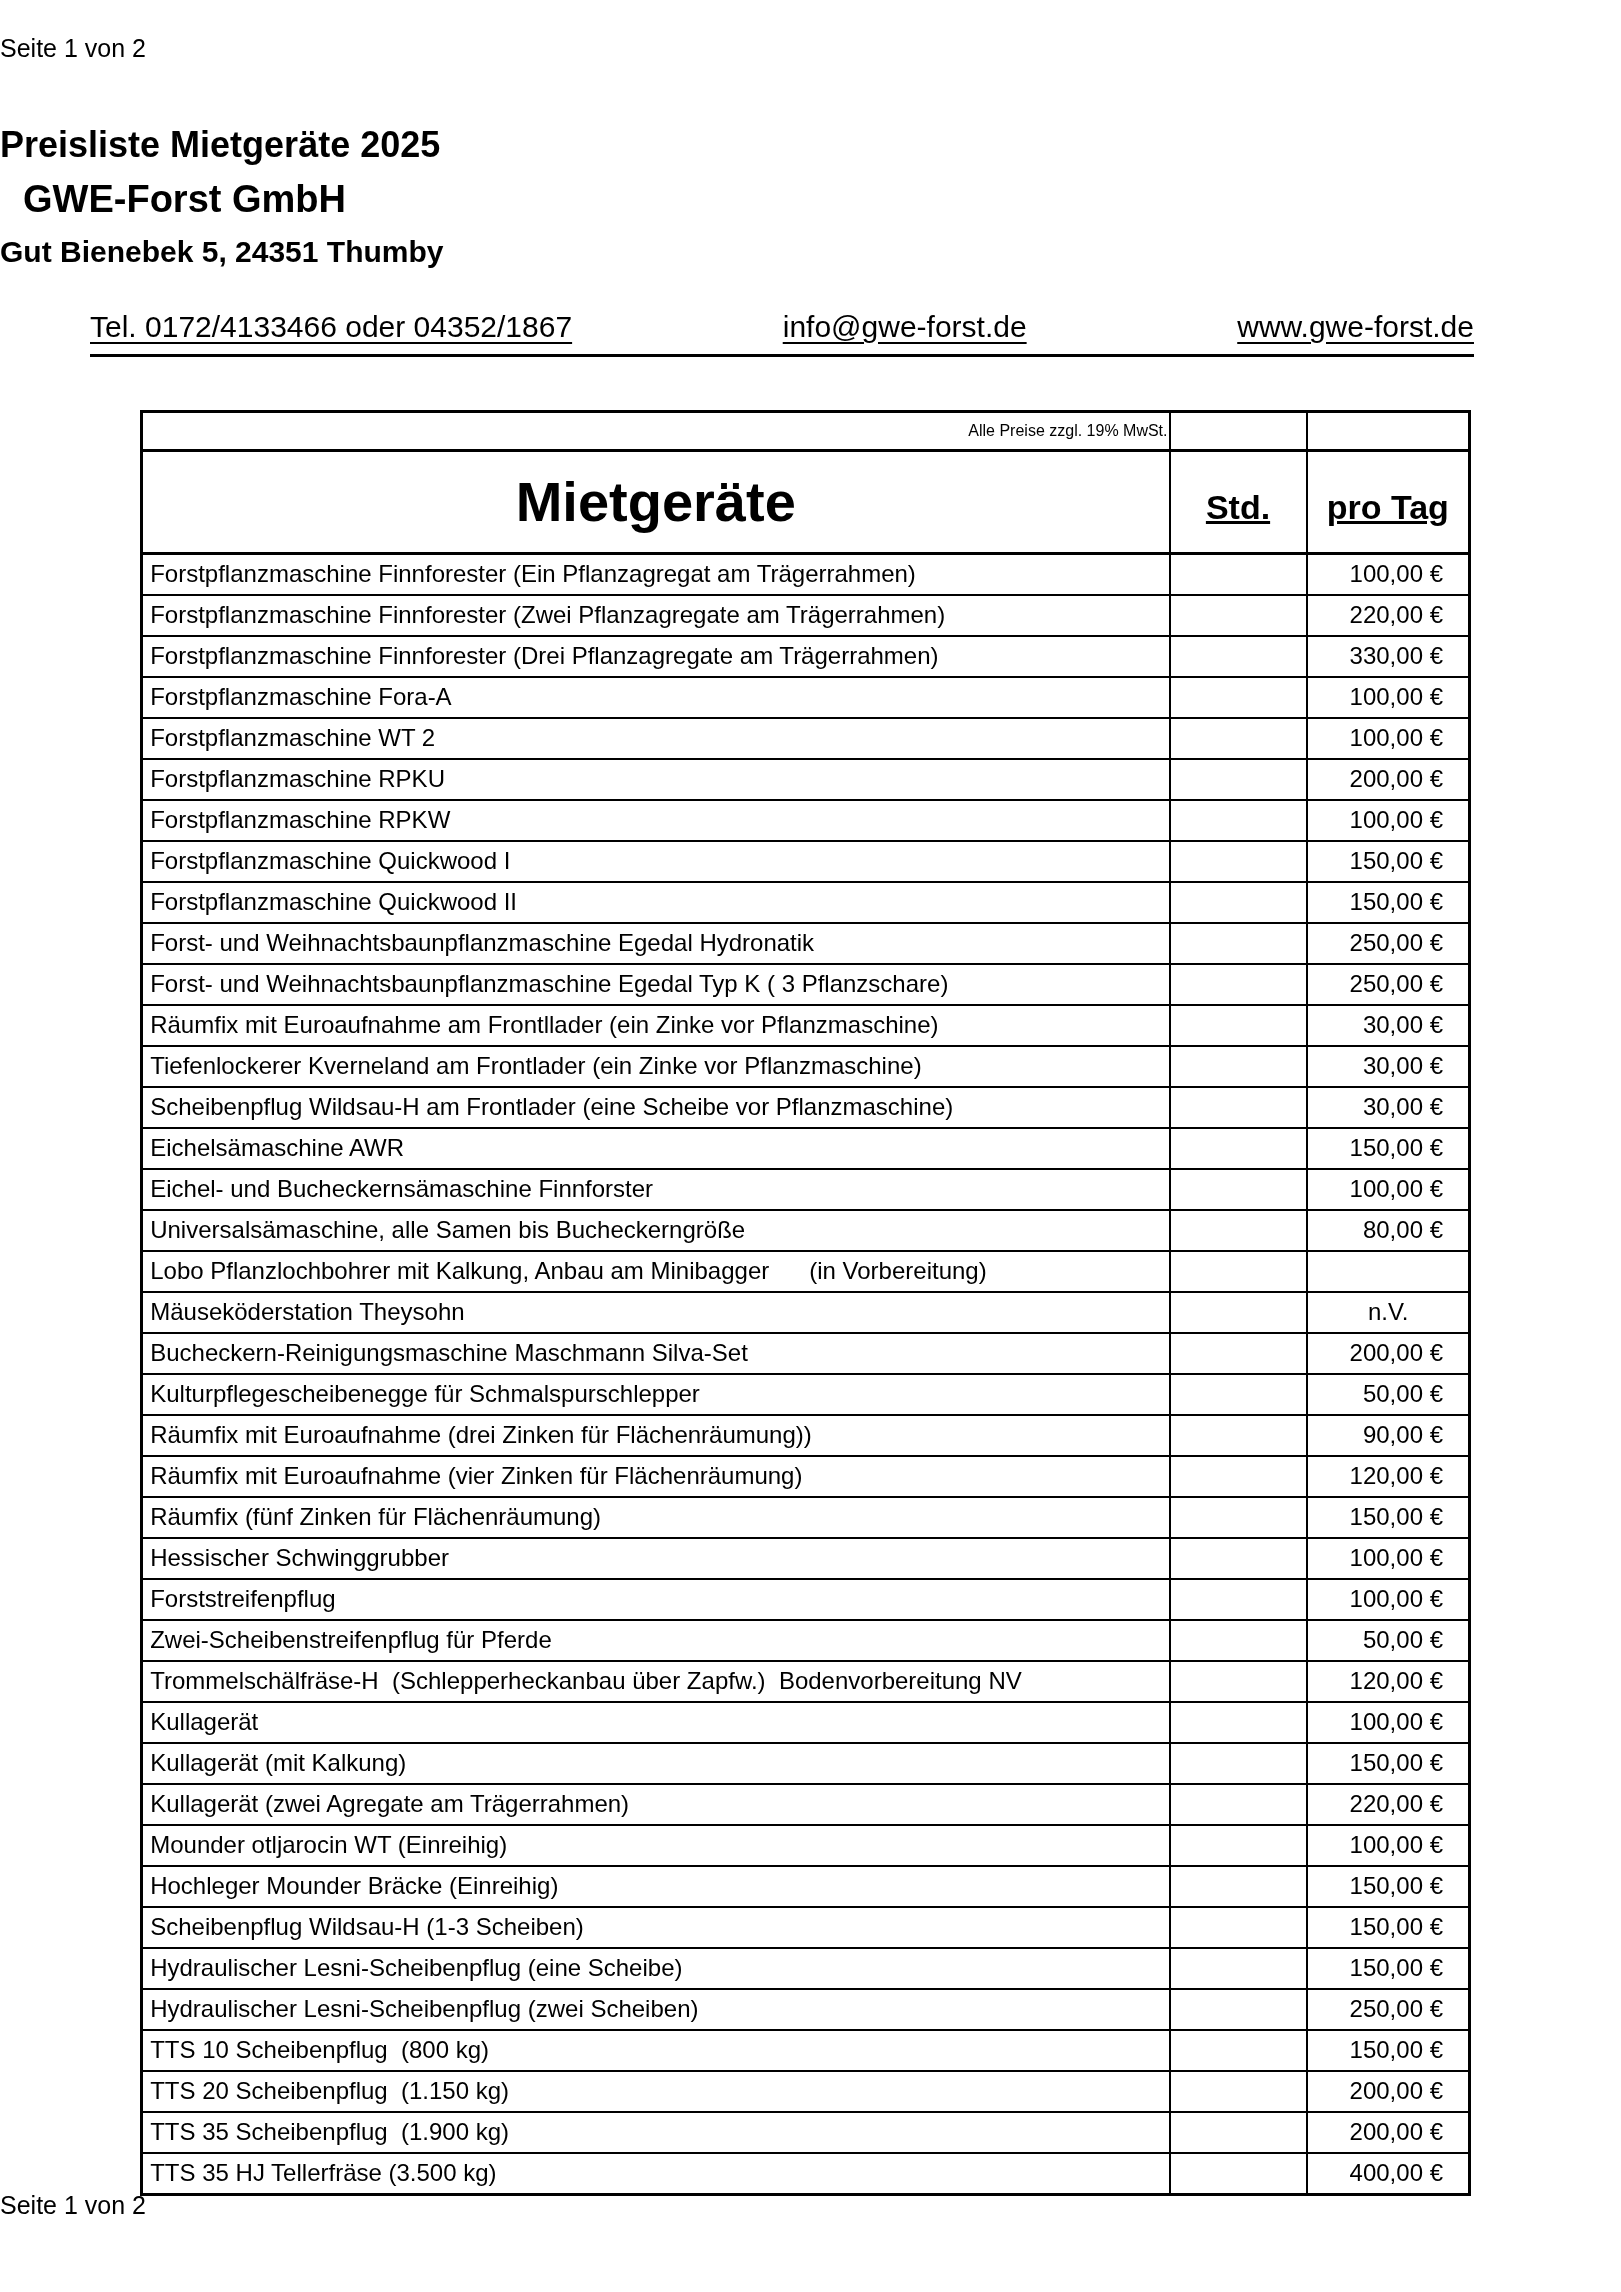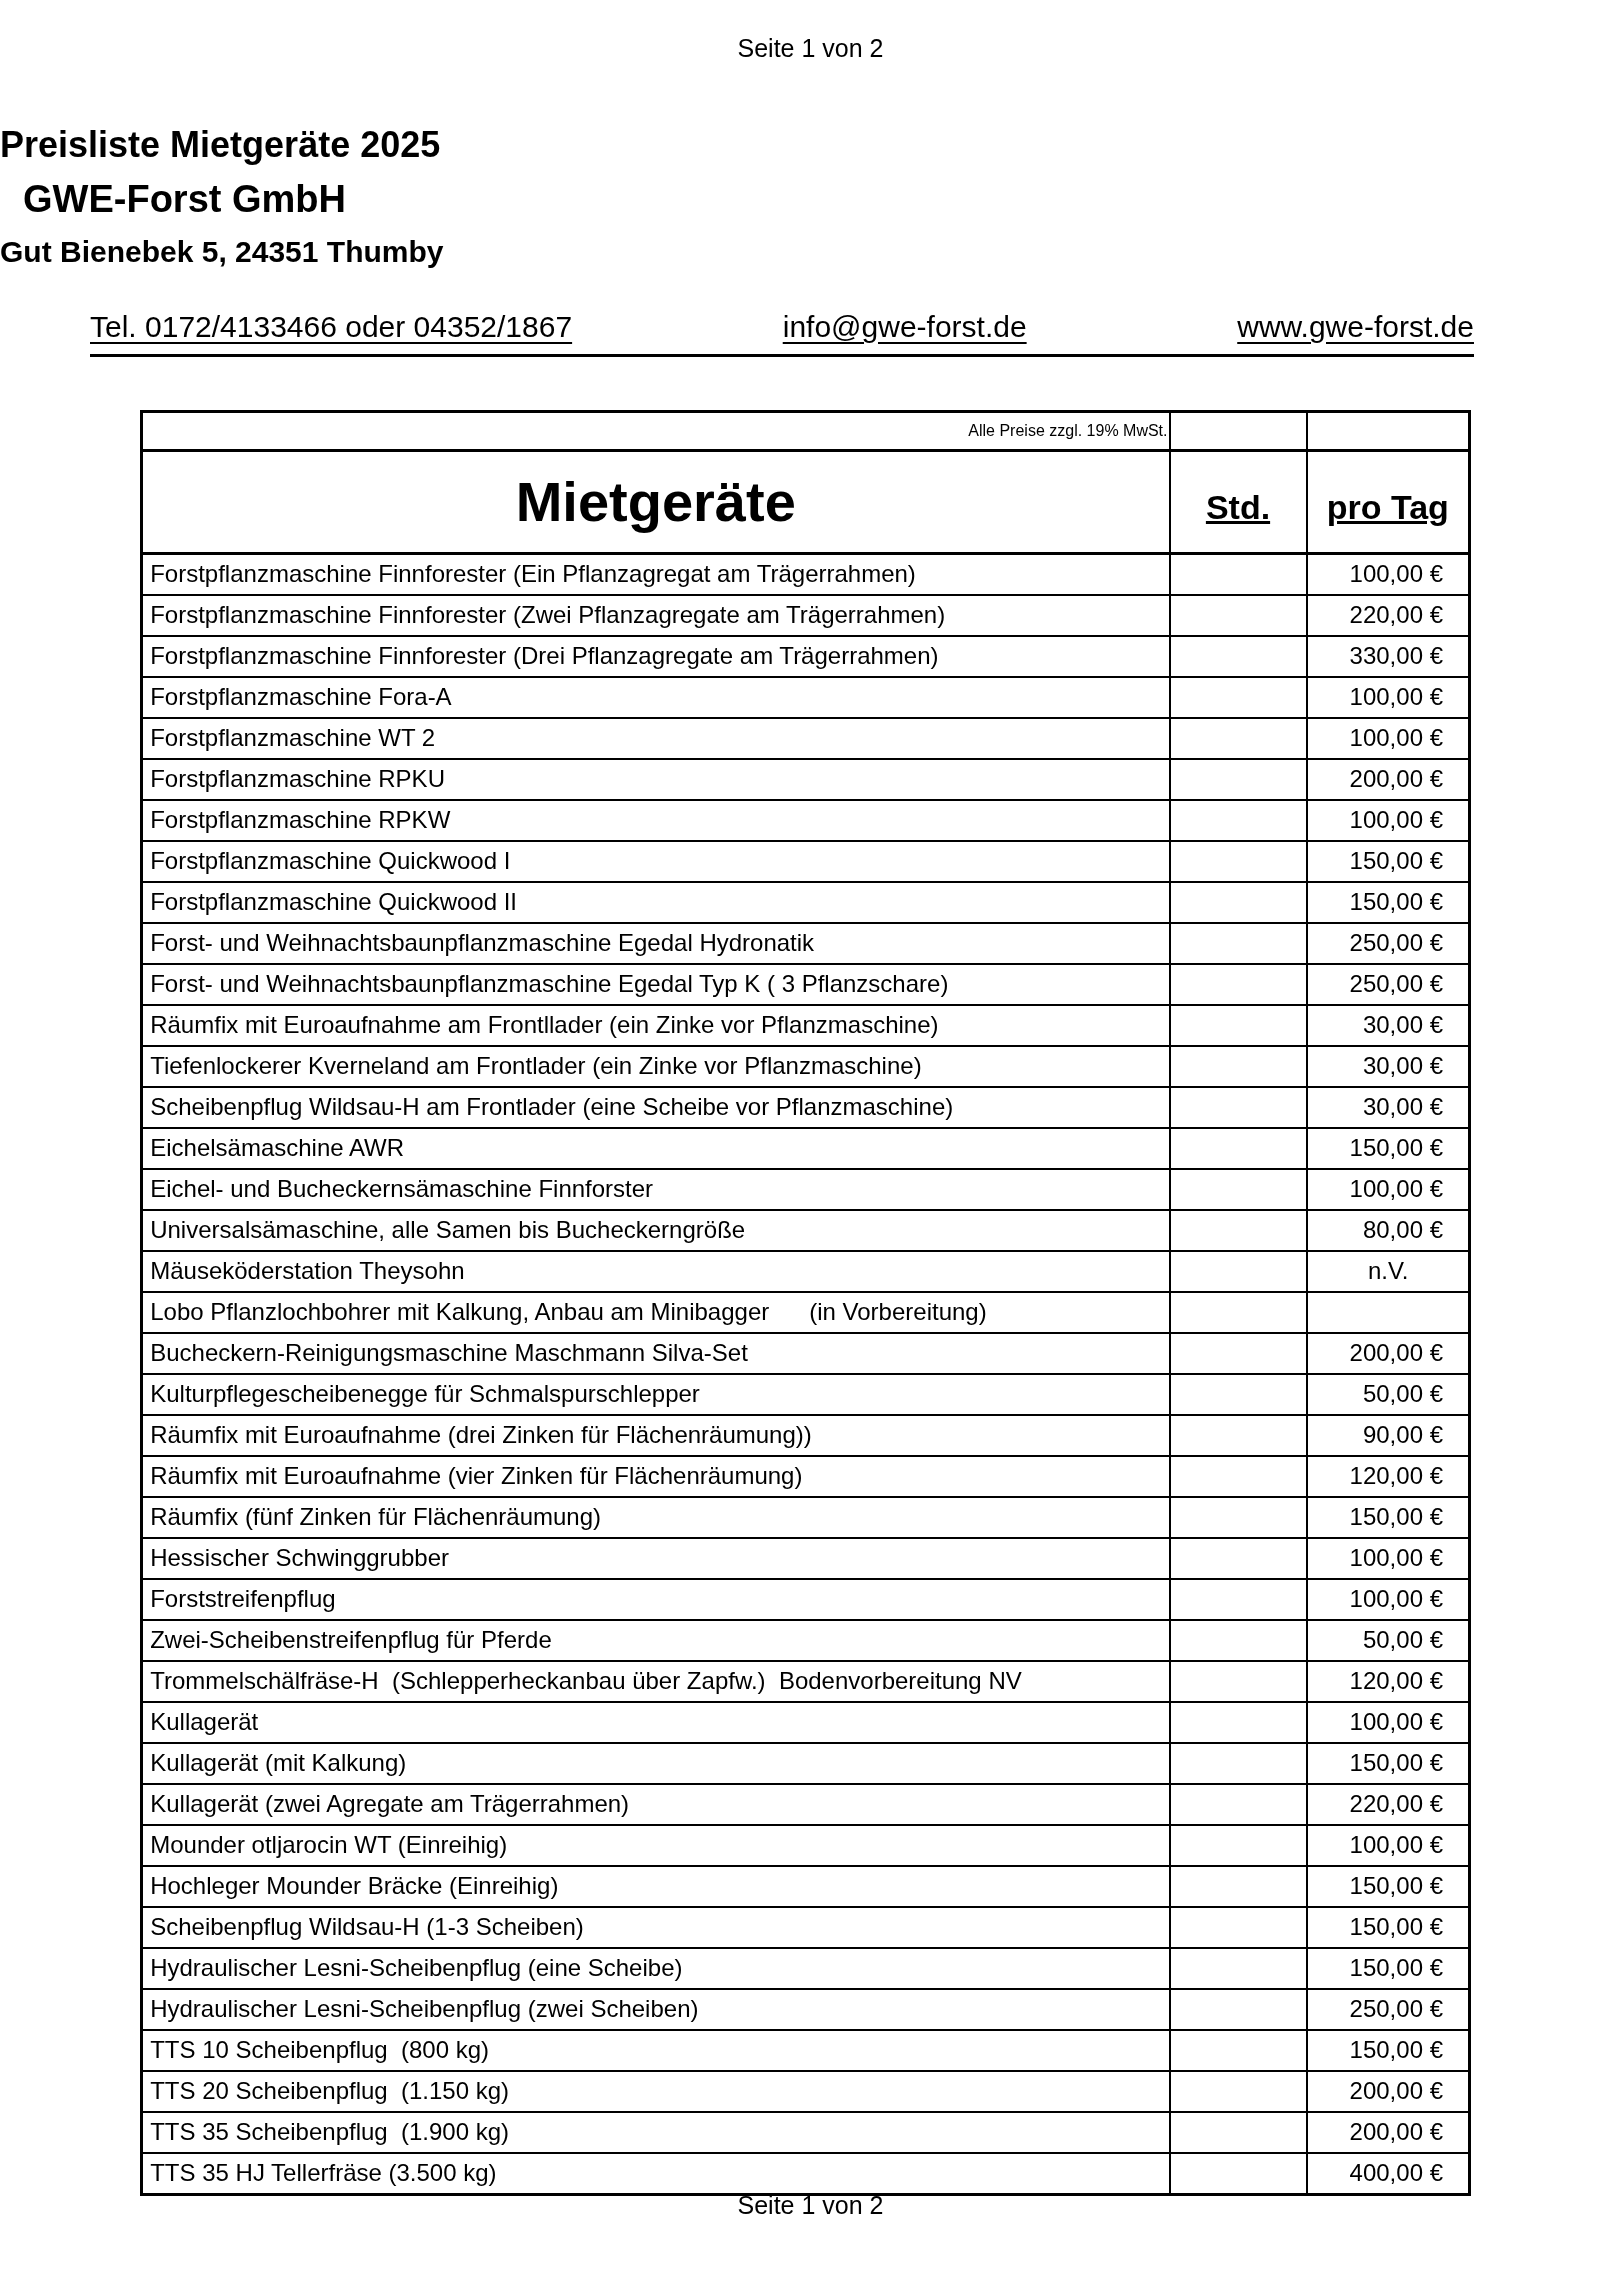--- a/index.html
+++ b/index.html
@@ -9,21 +9,21 @@
     height: 2293px;
     background: #ffffff;
     color: #000000;
     font-family: "Liberation Sans", "DejaVu Sans", sans-serif;
     overflow: hidden;
   }
   .page-indicator {
     position: absolute;
     left: 0;
     width: 100%;
-    text-align: center;
+    text-align: left;
     font-size: 25px;
   }
   .page-indicator.top { top: 34px; }
   .page-indicator.bottom { top: 2191px; }
 
   .doc-header {
     position: absolute;
     top: 127px;
     left: 0;
     width: 1469px;
@@ -190,28 +190,28 @@
           <td class="name-cell">Eichel- und Bucheckernsämaschine Finnforster</td>
           <td class="std-cell"></td>
           <td class="price-cell">100,00 €</td>
         </tr>
         <tr class="data-row">
           <td class="name-cell">Universalsämaschine, alle Samen bis Bucheckerngröße</td>
           <td class="std-cell"></td>
           <td class="price-cell">80,00 €</td>
         </tr>
         <tr class="data-row">
+          <td class="name-cell">Lobo Pflanzlochbohrer mit Kalkung, Anbau am Minibagger      (in Vorbereitung)</td>
+          <td class="std-cell"></td>
+          <td class="price-cell center"></td>
+        </tr>
+        <tr class="data-row">
           <td class="name-cell">Mäuseköderstation Theysohn</td>
           <td class="std-cell"></td>
           <td class="price-cell center">n.V.</td>
-        </tr>
-        <tr class="data-row">
-          <td class="name-cell">Lobo Pflanzlochbohrer mit Kalkung, Anbau am Minibagger      (in Vorbereitung)</td>
-          <td class="std-cell"></td>
-          <td class="price-cell center"></td>
         </tr>
         <tr class="data-row">
           <td class="name-cell">Bucheckern-Reinigungsmaschine Maschmann Silva-Set</td>
           <td class="std-cell"></td>
           <td class="price-cell">200,00 €</td>
         </tr>
         <tr class="data-row">
           <td class="name-cell">Kulturpflegescheibenegge für Schmalspurschlepper</td>
           <td class="std-cell"></td>
           <td class="price-cell">50,00 €</td>

